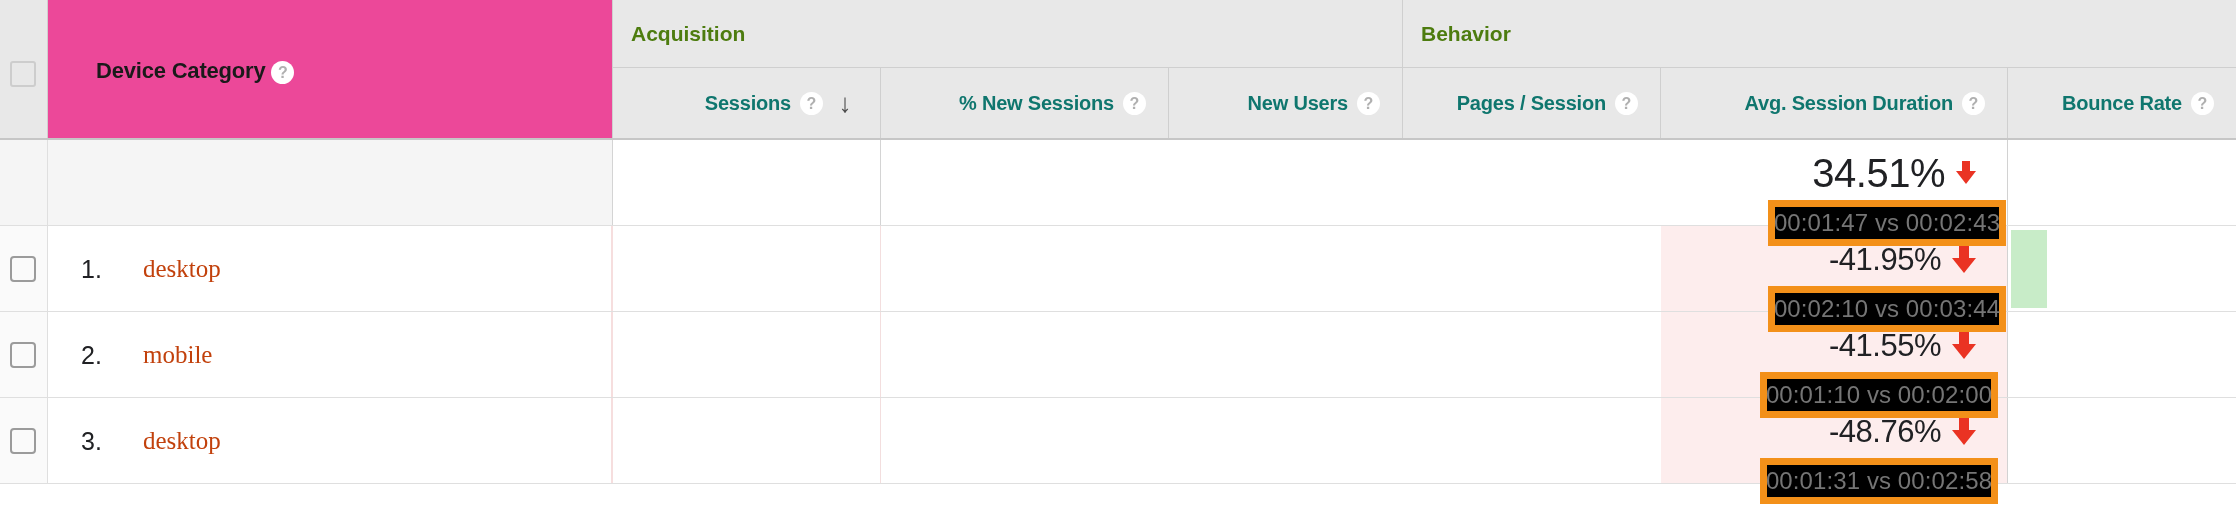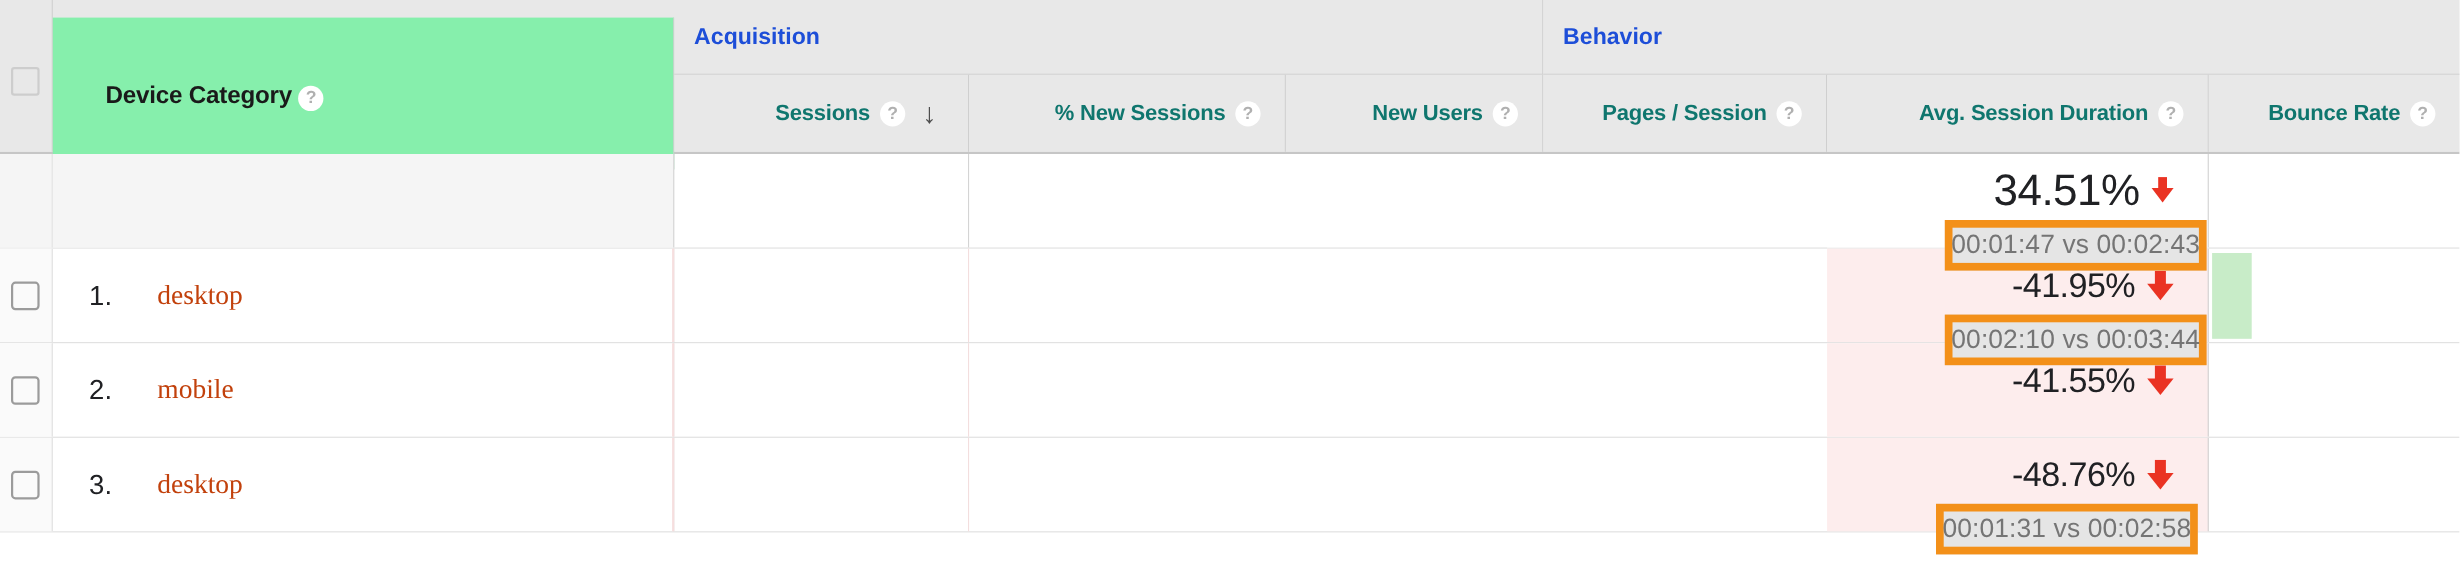--- a/index.html
+++ b/index.html
@@ -41,24 +41,24 @@
     left: 10px; top: 61px;
     width: 26px; height: 26px;
     border: 2px solid #cdcdcd;
     border-radius: 3px;
     background: #e8e8e8;
   }
 
   
   .th-dim {
     position: absolute;
-    left: 48px; top: 16px;
+    left: 48px; top: 0;
     width: 565px; height: 138px;
     border-right: 1px solid #cfcfcf;
-    background: #86efac;
+    background: #ec4899;
   }
   .th-dim .dim-label {
     position: absolute;
     left: 48px; top: 58px;
     font-size: 22px;
     font-weight: bold;
     color: #1a1a1a;
     letter-spacing: -0.2px;
     white-space: nowrap;
   }
@@ -70,21 +70,21 @@
     height: 68px;
     background: #e8e8e8;
     border-right: 1px solid #cfcfcf;
     border-bottom: 1px solid #cfcfcf;
   }
   .th-group .grp-label {
     position: absolute;
     left: 18px; top: 22px;
     font-size: 21px;
     font-weight: bold;
-    color: #1d4ed8;
+    color: #4d7c0f;
     white-space: nowrap;
   }
   #grp-acq { left: 613px; width: 790px; }
   #grp-beh { left: 1403px; width: 833px; border-right: none; }
 
   
   .th-metric {
     position: absolute;
     top: 68px;
     height: 70px;
@@ -227,21 +227,21 @@
 
   
   .arrow-down { flex: none; display: block; }
   #row-summary .arrow-down { width: 22px; height: 24px; }
   .row.neg .arrow-down { width: 26px; height: 28px; }
 
   
   .cmp-box {
     position: absolute;
     border: 7px solid #f39019;
-    background: #e5e5e5;
+    background: #000000;
     display: flex;
     align-items: center;
     justify-content: center;
     z-index: 6;
   }
   .cmp-text {
     font-size: 24px;
     color: #757575;
     white-space: nowrap;
     letter-spacing: 0.1px;
@@ -435,17 +435,20 @@
       <div class="cell c-bounce"></div>
     </div>
   </div>
 
   <div class="cmp-box" id="cmp-0">
     <span class="cmp-text">00:01:47 vs 00:02:43</span>
   </div>
   <div class="cmp-box" id="cmp-1">
     <span class="cmp-text">00:02:10 vs 00:03:44</span>
   </div>
+  <div class="cmp-box" id="cmp-2">
+    <span class="cmp-text">00:01:10 vs 00:02:00</span>
+  </div>
   <div class="cmp-box" id="cmp-3">
     <span class="cmp-text">00:01:31 vs 00:02:58</span>
   </div>
 
 </div>
 
 </body></html>

